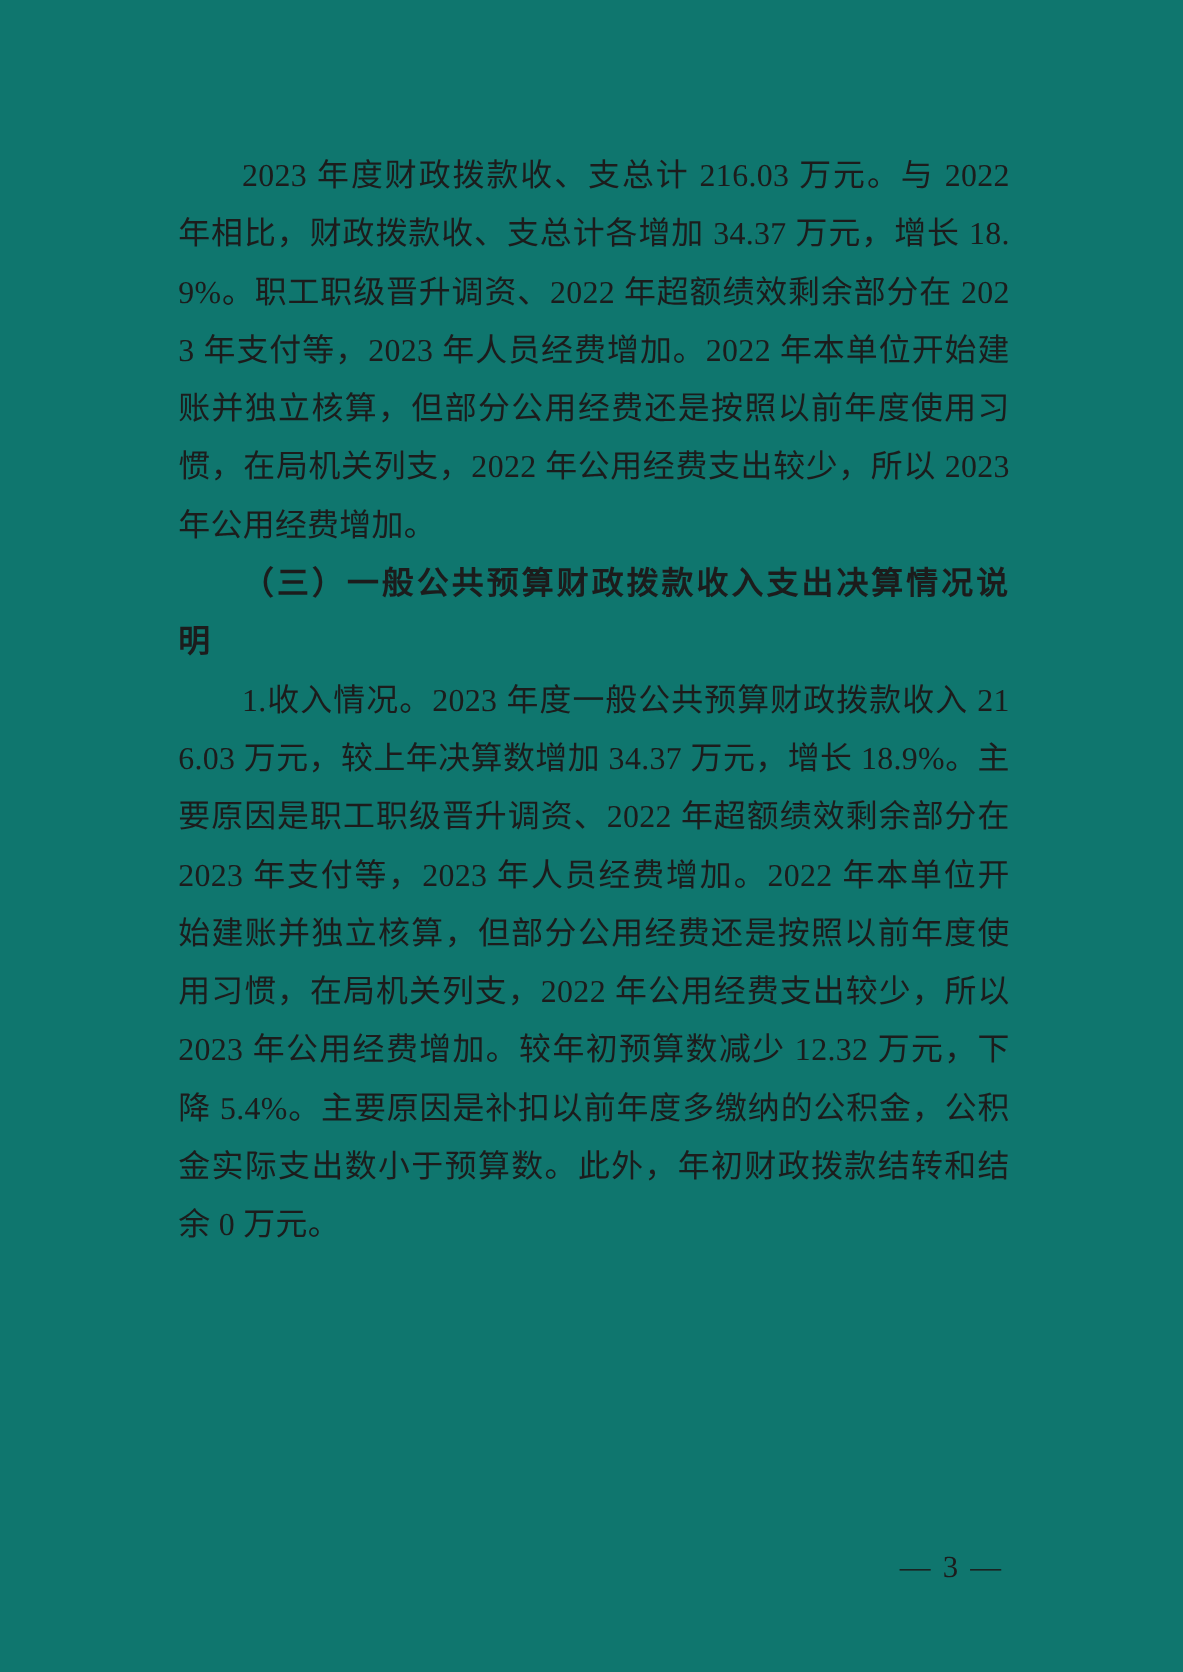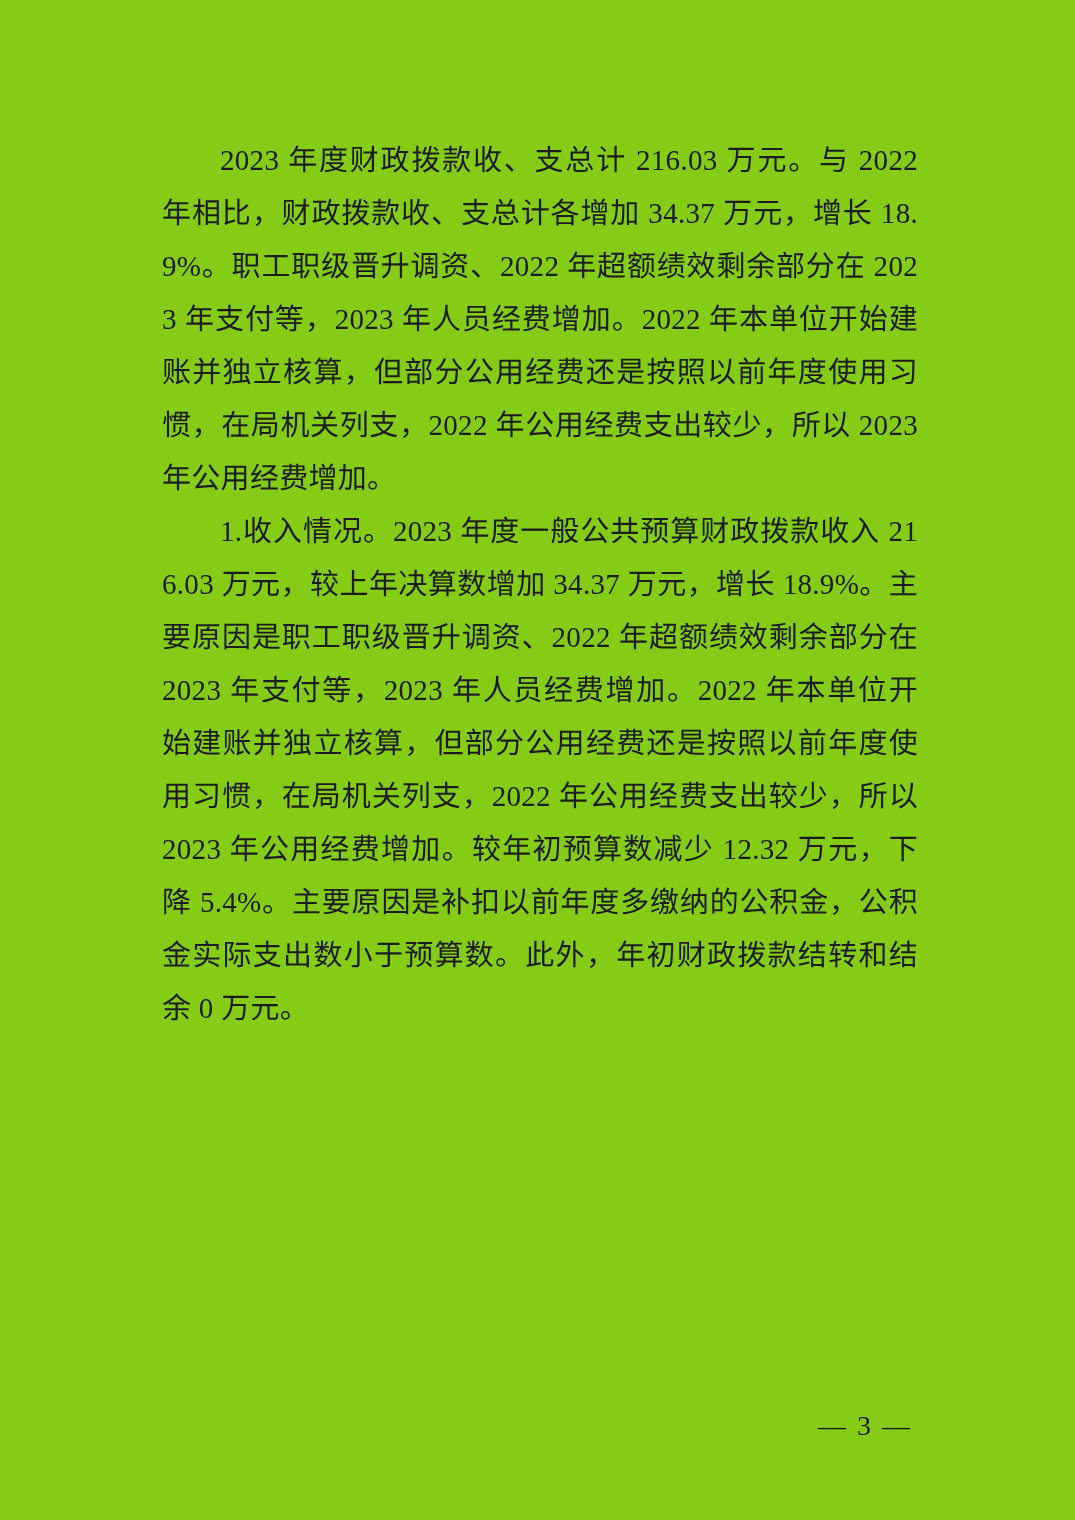--- a/index.html
+++ b/index.html
@@ -4,21 +4,21 @@
 <style>
   html, body {
     margin: 0;
     padding: 0;
     background: #ffffff;
   }
   .page {
     position: relative;
     width: 1075px;
     height: 1520px;
-    background: #84cc16;
+    background: #0f766e;
     overflow: hidden;
     font-family: "Liberation Serif", "DejaVu Serif", serif;
     color: #1c1c1c;
   }
   .content {
     position: absolute;
     left: 162px;
     top: 134px;
     width: 756px;
   }
@@ -48,16 +48,17 @@
     letter-spacing: 2px;
     color: #1c1c1c;
   }
 </style>
 </head>
 <body>
 
 <div class="page">
   <div class="content">
     <p class="body">2023 年度财政拨款收、支总计 216.03 万元。与 2022 年相比，财政拨款收、支总计各增加 34.37 万元，增长 18.9%。职工职级晋升调资、2022 年超额绩效剩余部分在 2023 年支付等，2023 年人员经费增加。2022 年本单位开始建账并独立核算，但部分公用经费还是按照以前年度使用习惯，在局机关列支，2022 年公用经费支出较少，所以 2023 年公用经费增加。</p>
+    <h2 class="heading">（三）一般公共预算财政拨款收入支出决算情况说明</h2>
     <p class="body">1.收入情况。2023 年度一般公共预算财政拨款收入 216.03 万元，较上年决算数增加 34.37 万元，增长 18.9%。主要原因是职工职级晋升调资、2022 年超额绩效剩余部分在 2023 年支付等，2023 年人员经费增加。2022 年本单位开始建账并独立核算，但部分公用经费还是按照以前年度使用习惯，在局机关列支，2022 年公用经费支出较少，所以 2023 年公用经费增加。较年初预算数减少 12.32 万元，下降 5.4%。主要原因是补扣以前年度多缴纳的公积金，公积金实际支出数小于预算数。此外，年初财政拨款结转和结余 0 万元。</p>
   </div>
   <div class="footer">— 3 —</div>
 </div>
 
 </body></html>

